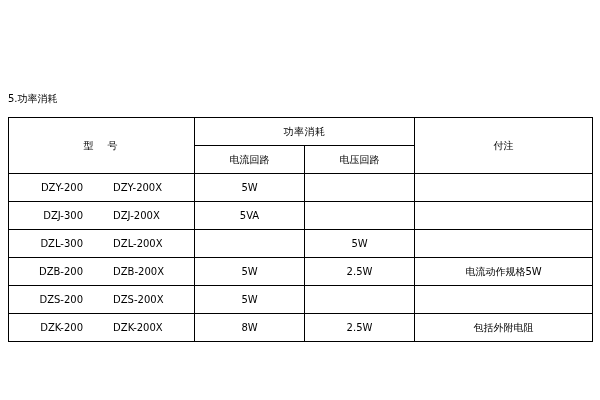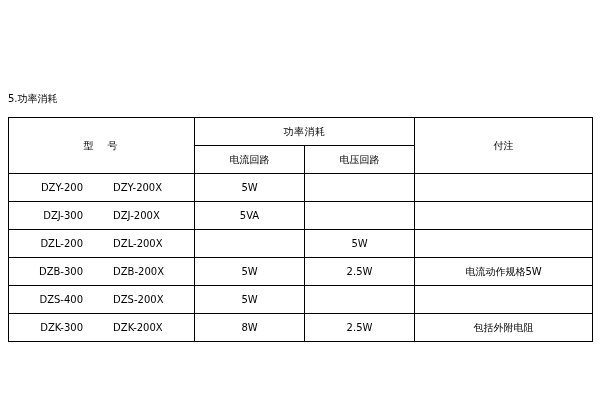--- a/index.html
+++ b/index.html
@@ -116,54 +116,54 @@
               <span>DZJ-200X</span>
             </div>
           </td>
           <td>5VA</td>
           <td></td>
           <td></td>
         </tr>
         <tr>
           <td>
             <div class="model-cell">
-              <span>DZL-200</span>
+              <span>DZL-300</span>
               <span>DZL-200X</span>
             </div>
           </td>
           <td></td>
           <td>5W</td>
           <td></td>
         </tr>
         <tr>
           <td>
             <div class="model-cell">
-              <span>DZB-300</span>
+              <span>DZB-200</span>
               <span>DZB-200X</span>
             </div>
           </td>
           <td>5W</td>
           <td>2.5W</td>
           <td>电流动作规格5W</td>
         </tr>
         <tr>
           <td>
             <div class="model-cell">
-              <span>DZS-400</span>
+              <span>DZS-200</span>
               <span>DZS-200X</span>
             </div>
           </td>
           <td>5W</td>
           <td></td>
           <td></td>
         </tr>
         <tr>
           <td>
             <div class="model-cell">
-              <span>DZK-300</span>
+              <span>DZK-200</span>
               <span>DZK-200X</span>
             </div>
           </td>
           <td>8W</td>
           <td>2.5W</td>
           <td>包括外附电阻</td>
         </tr>
       </tbody>
     </table>
   </div>

